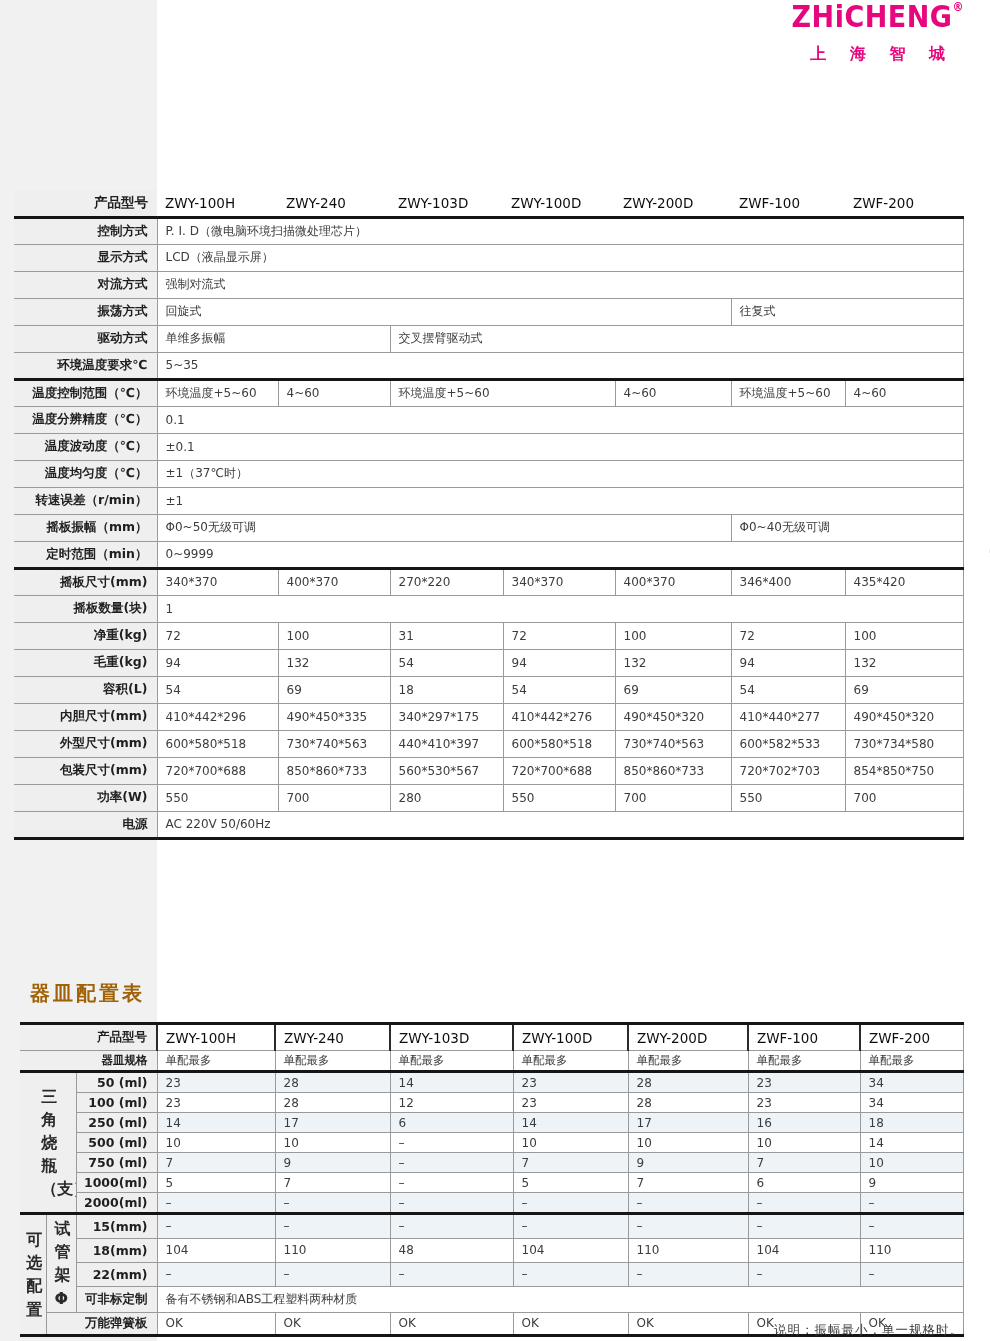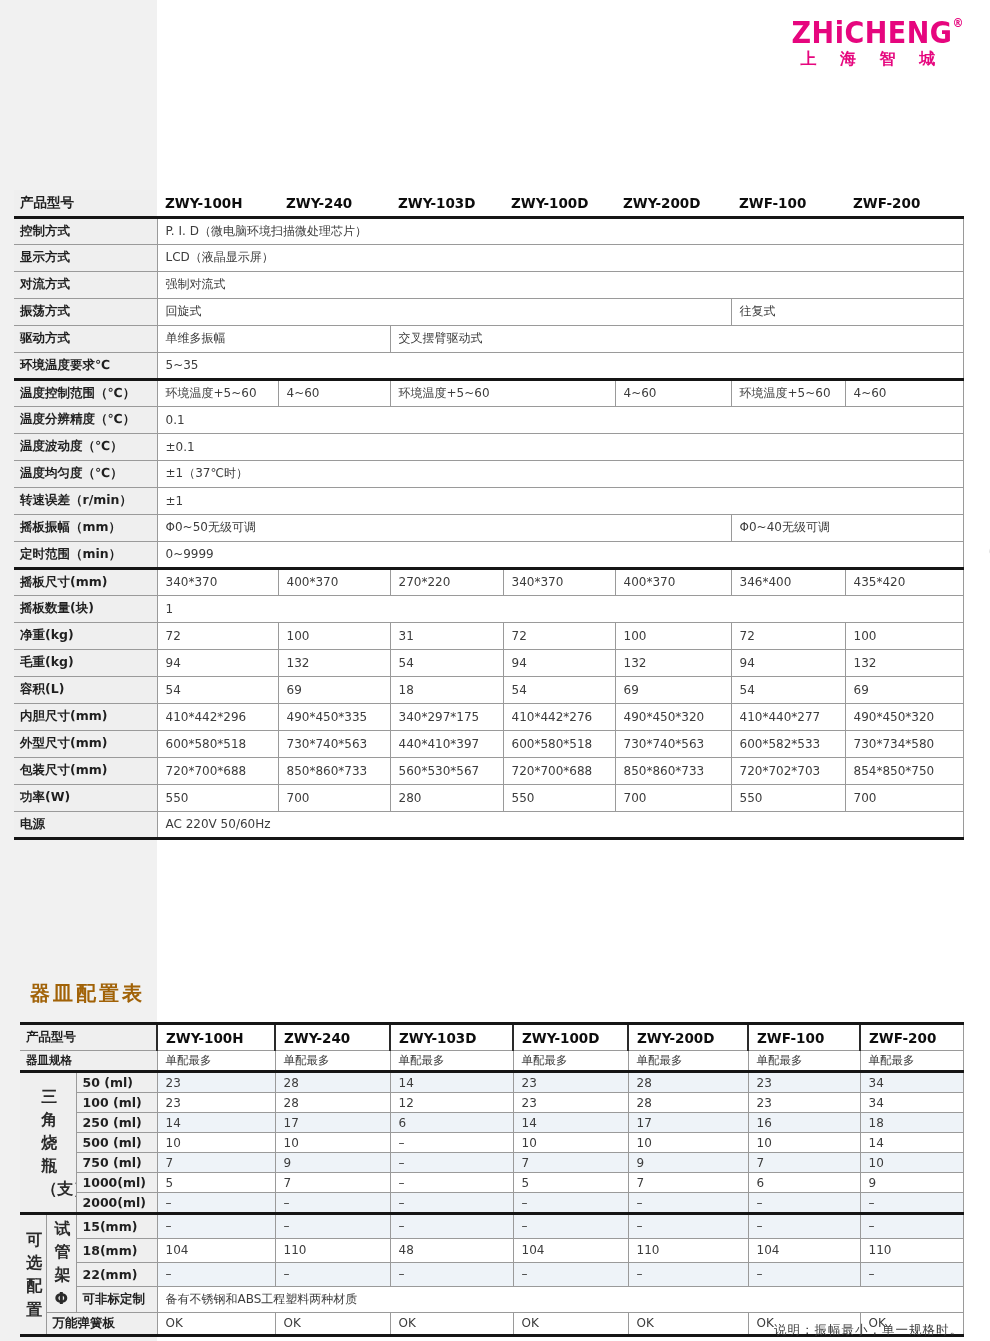--- a/index.html
+++ b/index.html
@@ -1,34 +1,34 @@
 <!DOCTYPE html>
 <html><head>
 <meta charset="utf-8">
 <style>
   *{margin:0;padding:0;box-sizing:border-box}
   html,body{width:990px;height:1341px}
   body{position:relative;background:#ffffff;font-family:"DejaVu Sans","Liberation Sans",sans-serif;color:#333;overflow:hidden}
   .band{position:absolute;left:0;top:0;width:157px;height:1341px;background:#f1f1f1}
   
-  .logo{position:absolute;top:17px;right:26px;text-align:left}
+  .logo{position:absolute;top:1px;right:26px;text-align:center}
   .logo-brand{font-size:27px;font-weight:800;color:#e6067e;letter-spacing:.5px;line-height:1;transform:scaleY(1.12);transform-origin:top}
   .reg{font-size:11px;vertical-align:top;font-weight:700}
-  .logo-sub{margin-top:5px;font-size:16px;font-weight:700;color:#e6067e;letter-spacing:9px;padding-left:9px;white-space:nowrap}
+  .logo-sub{margin-top:16px;font-size:16px;font-weight:700;color:#e6067e;letter-spacing:9px;padding-left:9px;white-space:nowrap}
   
   table{border-collapse:collapse;table-layout:fixed;position:absolute;background:transparent}
   #t1{left:14px;top:190px;width:949px;border-bottom:3px solid #151515}
   #t2{left:20px;top:1022px;width:943px;border-top:3px solid #151515;border-bottom:3px solid #151515}
   td,th{border:1px solid #9a9a9a;font-size:12px;font-weight:normal;vertical-align:middle;padding:2px 6px;color:#3c3c3c;background:#fff;overflow:hidden;white-space:nowrap}
-  .lab{background:#efefef;font-weight:bold;color:#1f1f1f;border-left:none;font-size:12.5px;padding-right:9px}
+  .lab{background:#efefef;text-align:right;font-weight:bold;color:#1f1f1f;border-left:none;font-size:12.5px;padding-right:9px}
   .val{text-align:left;padding-left:8px}
   #t1 tr{height:27px}
   .t1-head td,.t1-head th{border:none;border-bottom:3px solid #151515}
   .t1-head .lab{font-size:13.5px}
-  .model{font-weight:bold;color:#0d0d0d;font-size:13.5px;text-align:left;padding-left:8px;background:#fff}
+  .model{font-weight:normal;color:#0d0d0d;font-size:13.5px;text-align:left;padding-left:8px;background:#fff}
   tr.thick>td,tr.thick>th{border-top:3px solid #151515}
   #t2 tr{height:19px}
   #t2 tr.h1{height:27px}
   #t2 tr.h2{height:20px}
   #t2 tr.h2>td{border-bottom:3px solid #151515}
   #t2 .model{border-left:2px solid #2a2a2a}
   #t2 .sub{font-size:11.5px}
   .vcell{background:#efefef;border-left:none;text-align:center;padding:2px 0}
   .vtext{width:13px;margin:0 auto;word-break:break-all;line-height:1.45;font-size:16px;font-weight:bold;color:#2a2a2a;text-align:left;white-space:normal}
   tr.tint>td.val{background:#eef3f8}

